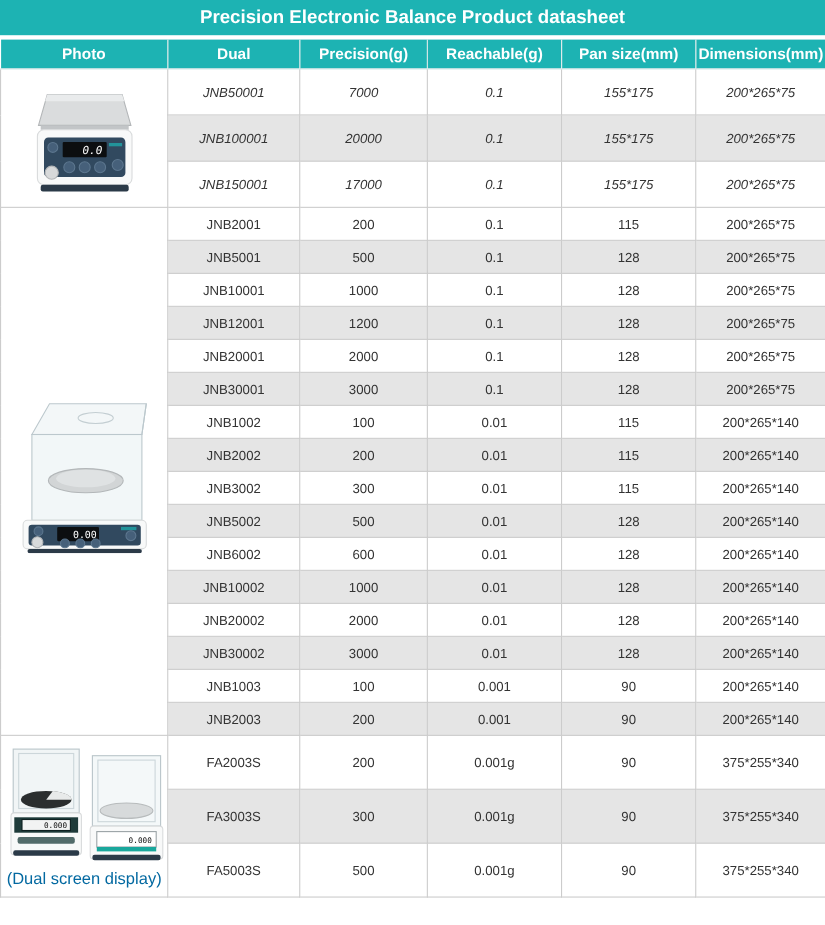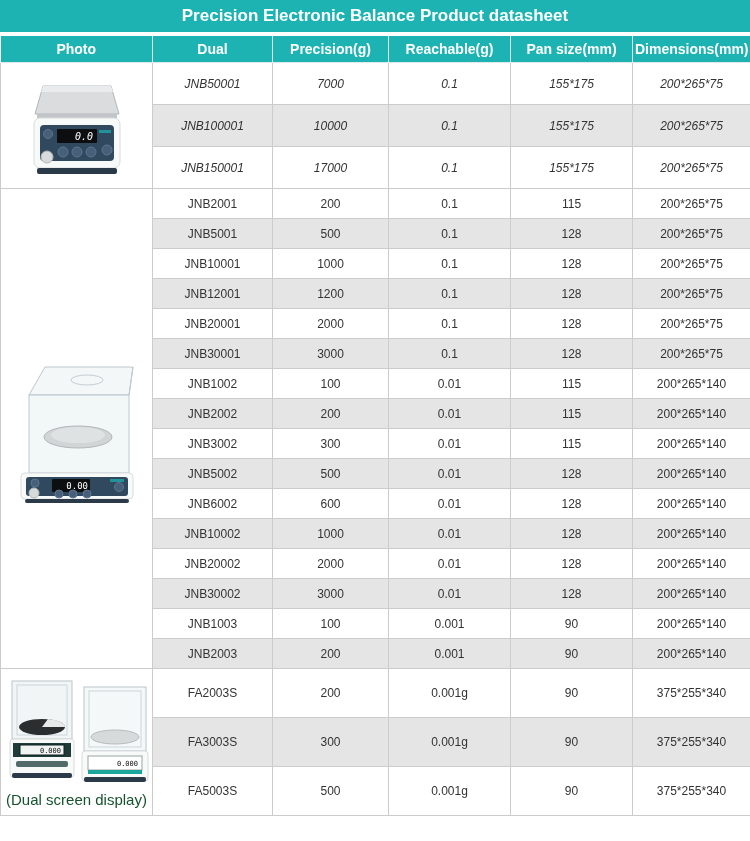--- a/index.html
+++ b/index.html
@@ -47,21 +47,21 @@
     background: #ffffff;
   }
   tr.alt td { background: #e5e5e5; }
   td.photo-cell { background: #ffffff !important; vertical-align: middle; }
   tr.sec0 td { height: 41px; font-style: italic; }
   tr.sec1 td { height: 29px; }
   tr.sec2 td { height: 48px; margin-left: 26px; }
 
   .photo-wrap { display: flex; flex-direction: column; align-items: center; justify-content: flex-end; }
   .photo-caption {
-    color: #14532d;
+    color: #0369a1;
     font-size: 15px;
     margin-top: 2px;
     white-space: nowrap;
   }
 </style>
 </head>
 <body>
 
 <div class="sheet">
 
@@ -116,21 +116,21 @@
   </div>
           </td>
           <td>JNB50001</td>
           <td>7000</td>
           <td>0.1</td>
           <td>155*175</td>
           <td>200*265*75</td>
         </tr>
         <tr class="sec0 alt">
           <td>JNB100001</td>
-          <td>10000</td>
+          <td>20000</td>
           <td>0.1</td>
           <td>155*175</td>
           <td>200*265*75</td>
         </tr>
         <tr class="sec0">
           <td>JNB150001</td>
           <td>17000</td>
           <td>0.1</td>
           <td>155*175</td>
           <td>200*265*75</td>

